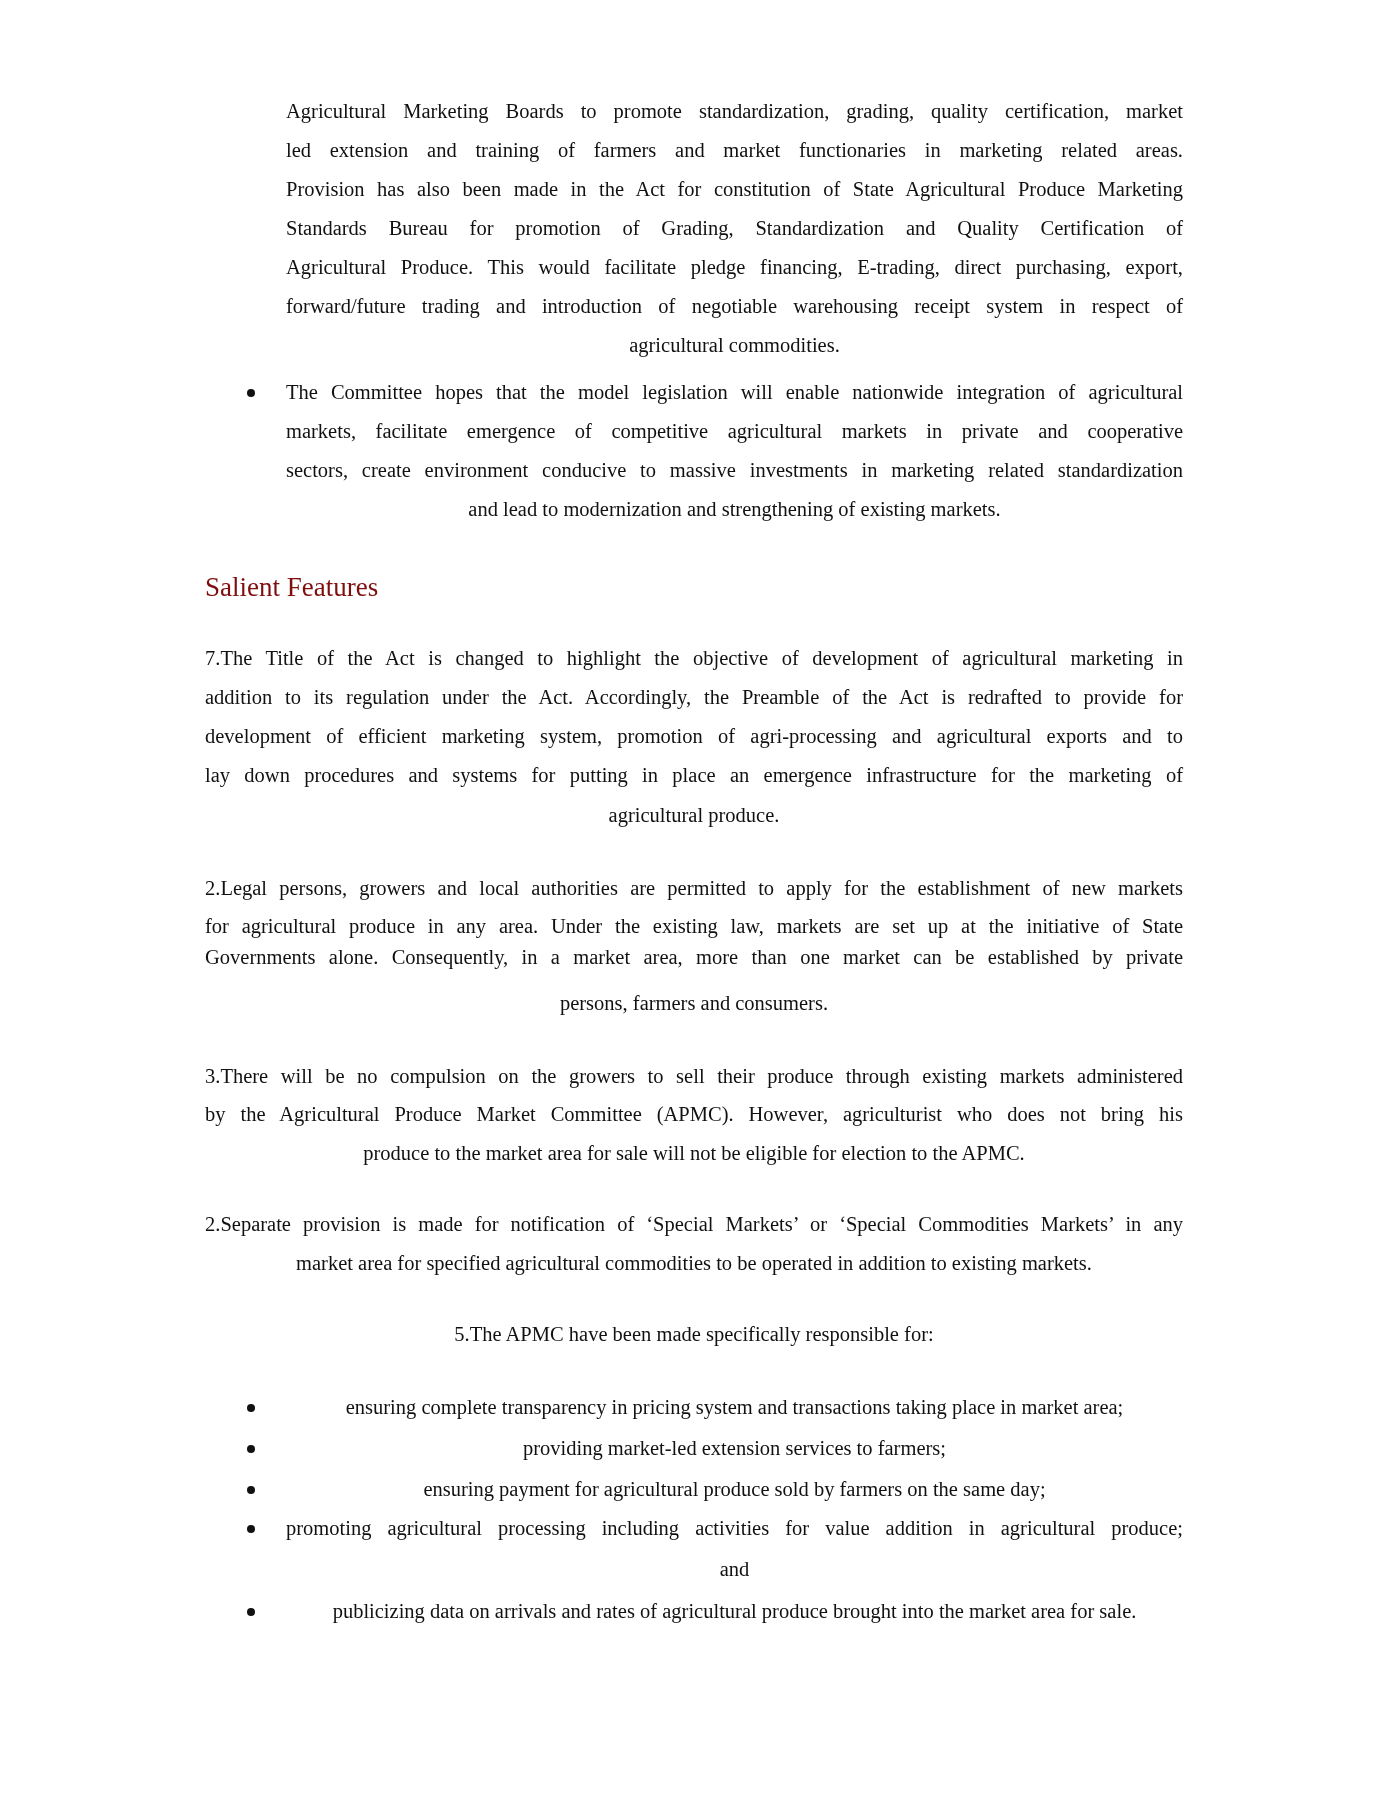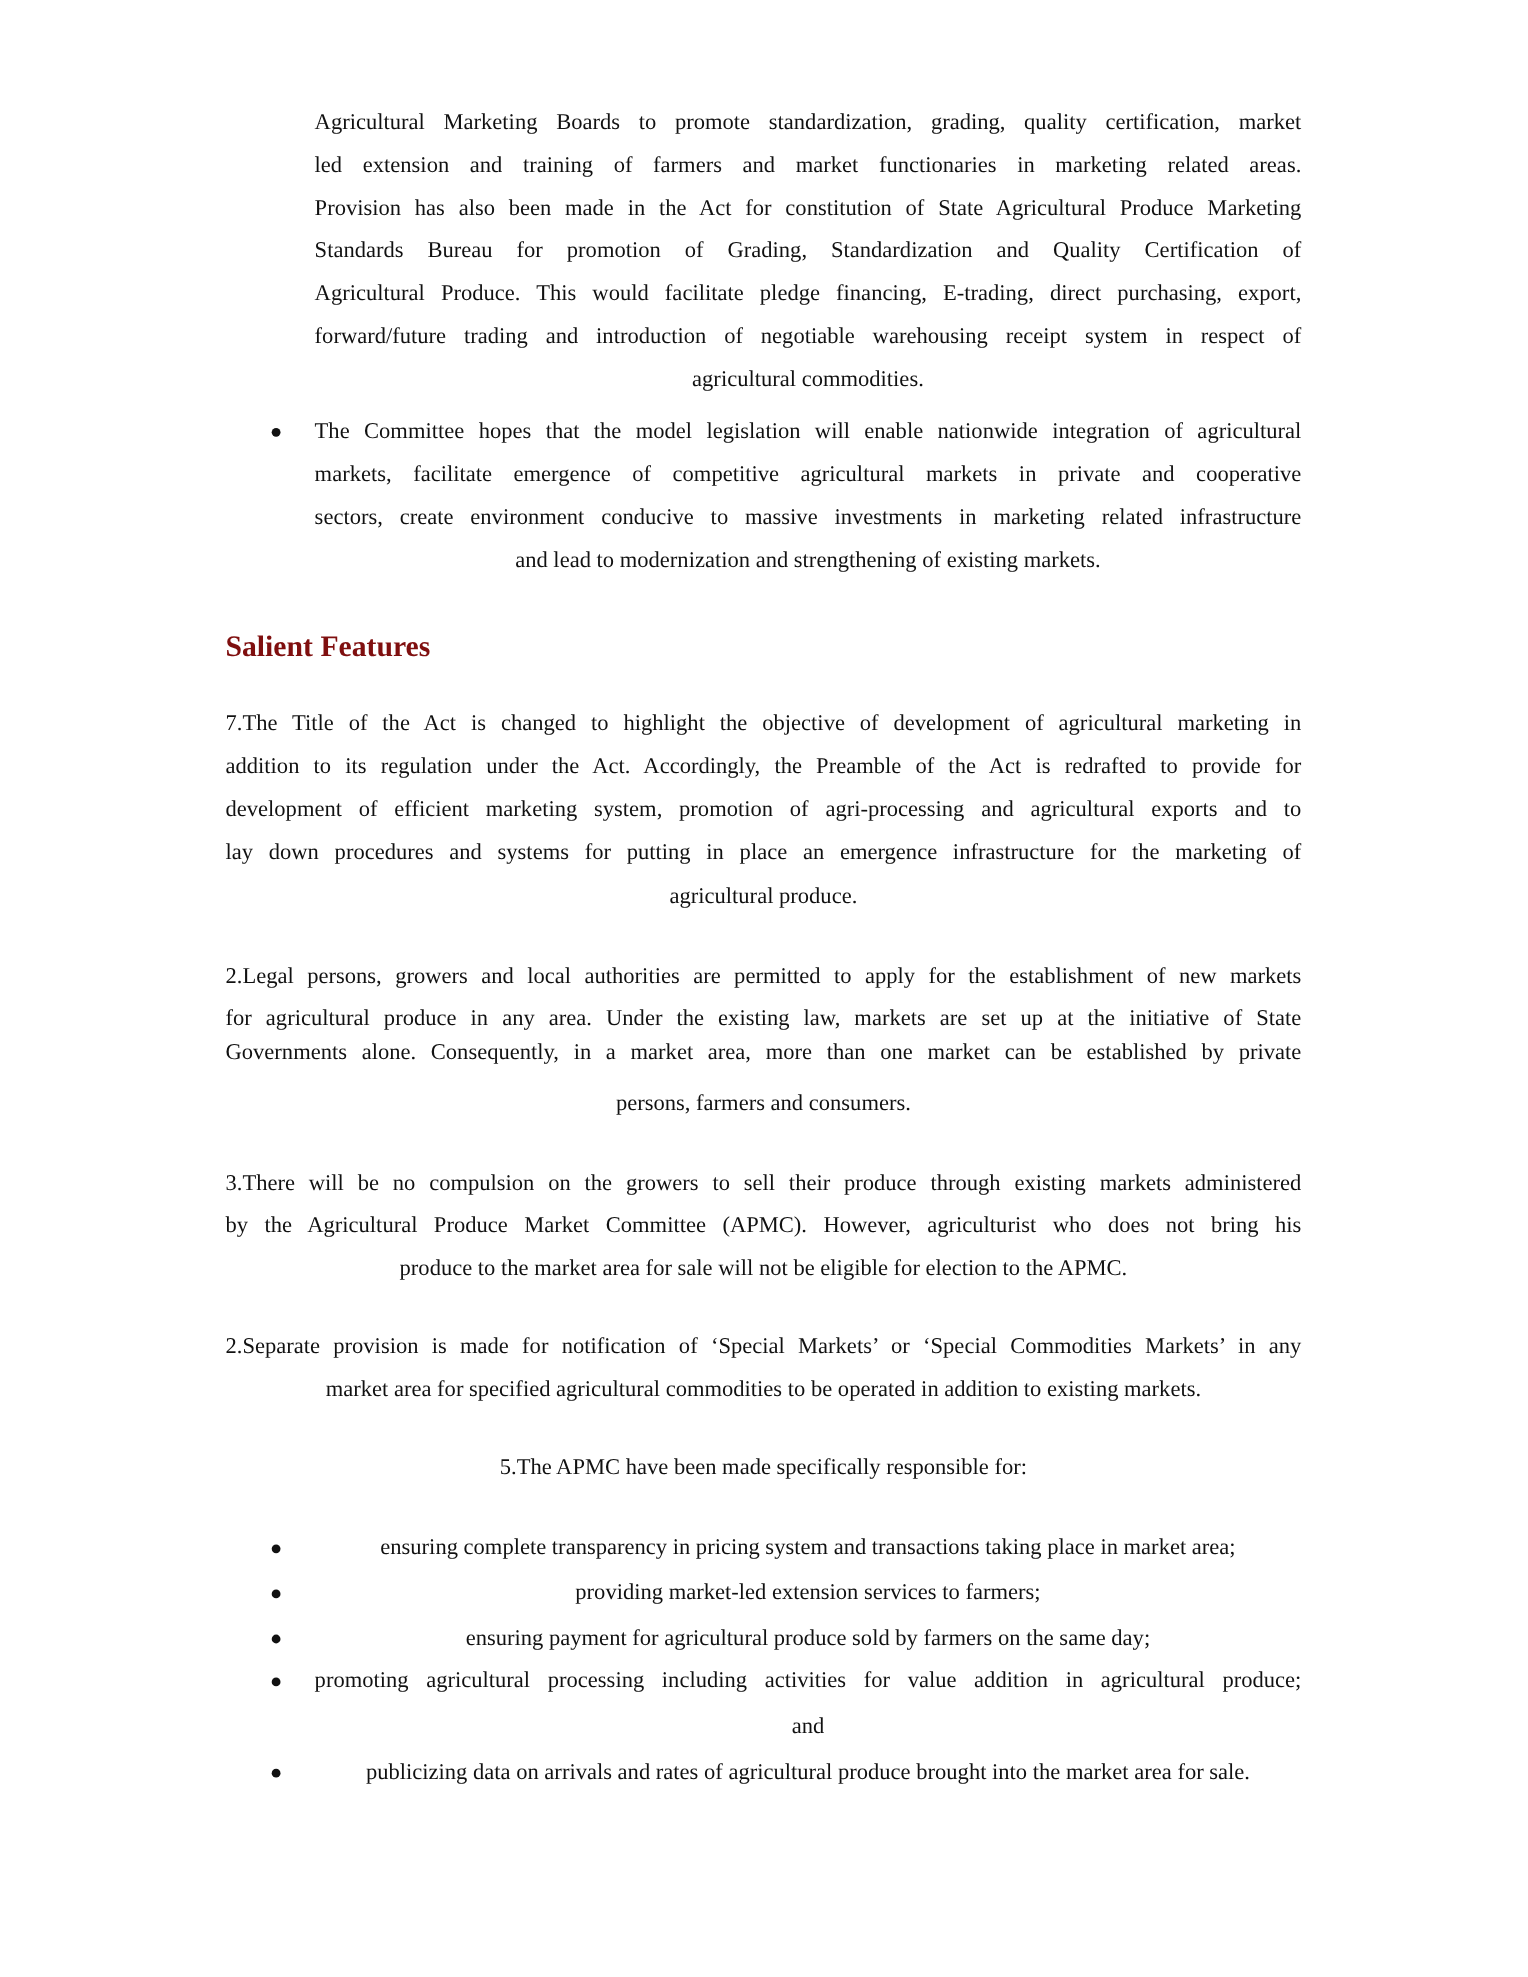--- a/index.html
+++ b/index.html
@@ -4,21 +4,21 @@
 <style>
   html, body { margin: 0; padding: 0; background: #ffffff; }
   body { width: 1389px; height: 1797px; position: relative; overflow: hidden;
          font-family: "Liberation Serif", "DejaVu Serif", serif; color: #111111; }
   .page { position: absolute; left: 0; top: 0; width: 1389px; height: 1797px; background: #fff; margin-top: 19px; }
   .line { position: absolute; height: 39px; line-height: 39px; font-size: 20.5px; white-space: nowrap; text-align: center; }
   .just { text-align: justify; text-align-last: justify; white-space: normal; }
   .ind { left: 286px; width: 897px; }
   .full { left: 205px; width: 978px; }
   .bullet { position: absolute; left: 247px; width: 8px; height: 8px; border-radius: 50%; background: #111; }
-  .heading { position: absolute; left: 205px; font-size: 27px; font-weight: bold; color: #7f0f0f;
+  .heading { position: absolute; left: 205px; font-size: 27px; font-weight: normal; color: #7f0f0f;
              line-height: 36px; height: 36px; white-space: nowrap; }
 </style>
 </head>
 <body>
 
 <div class="page">
 
   <div>
     <div class="line ind just" style="top:73px">Agricultural Marketing Boards to promote standardization, grading, quality certification, market</div>
     <div class="line ind just" style="top:112px">led extension and training of farmers and market functionaries in marketing related areas.</div>
@@ -26,21 +26,21 @@
     <div class="line ind just" style="top:190px">Standards Bureau for promotion of Grading, Standardization and Quality Certification of</div>
     <div class="line ind just" style="top:229px">Agricultural Produce. This would facilitate pledge financing, E-trading, direct purchasing, export,</div>
     <div class="line ind just" style="top:268px">forward/future trading and introduction of negotiable warehousing receipt system in respect of</div>
     <div class="line ind" style="top:307px">agricultural commodities.</div>
   </div>
 
   <div>
     <span class="bullet" style="top:370px"></span>
     <div class="line ind just" style="top:354px">The Committee hopes that the model legislation will enable nationwide integration of agricultural</div>
     <div class="line ind just" style="top:393px">markets, facilitate emergence of competitive agricultural markets in private and cooperative</div>
-    <div class="line ind just" style="top:432px">sectors, create environment conducive to massive investments in marketing related infrastructure</div>
+    <div class="line ind just" style="top:432px">sectors, create environment conducive to massive investments in marketing related standardization</div>
     <div class="line ind" style="top:471px">and lead to modernization and strengthening of existing markets.</div>
   </div>
 
   <div class="heading" style="top:550px">Salient Features</div>
 
   <div>
     <div class="line full just" style="top:620px">7.The Title of the Act is changed to highlight the objective of development of agricultural marketing in</div>
     <div class="line full just" style="top:659px">addition to its regulation under the Act. Accordingly, the Preamble of the Act is redrafted to provide for</div>
     <div class="line full just" style="top:698px">development of efficient marketing system, promotion of agri-processing and agricultural exports and to</div>
     <div class="line full just" style="top:737px">lay down procedures and systems for putting in place an emergence infrastructure for the marketing of</div>

